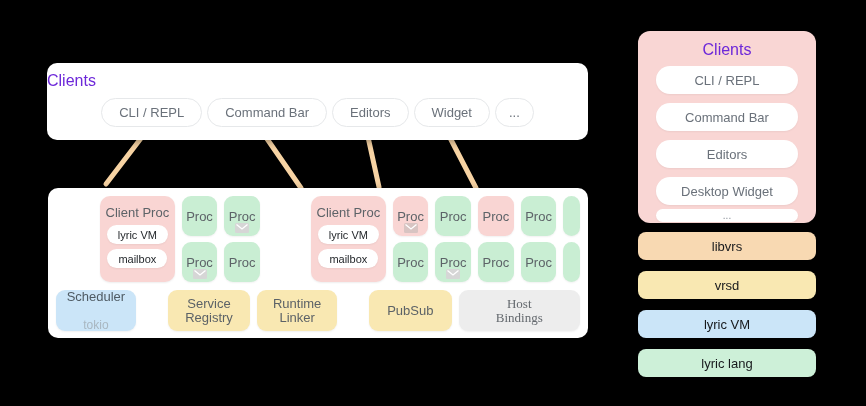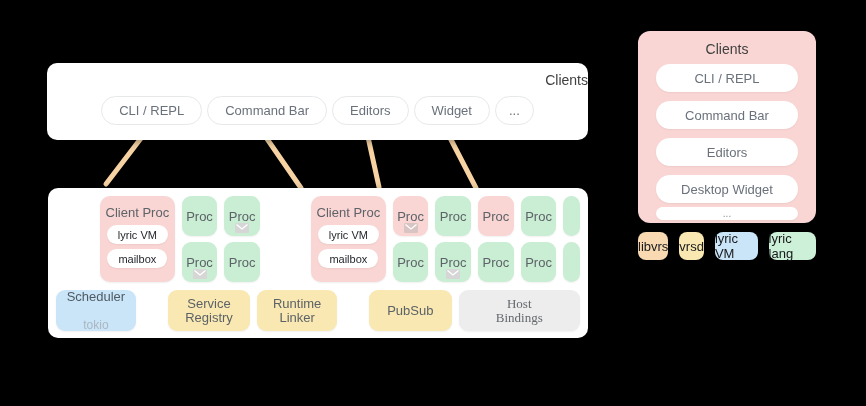--- a/index.html
+++ b/index.html
@@ -2,21 +2,21 @@
 <html><head>
 <meta charset="utf-8">
 <style>
   html,body{margin:0;padding:0;background:#000;}
   .canvas{position:relative;width:866px;height:406px;background:#000;overflow:hidden;
           font-family:"Liberation Sans",sans-serif;-webkit-font-smoothing:antialiased;}
   .box{position:absolute;background:#fff;border-radius:10px;box-shadow:0 2px 8px rgba(0,0,0,.35);}
 
   
   .top-box{left:47px;top:63px;width:541px;height:77px;}
-  .box-title{margin-top:9px;text-align:right;font-size:14px;font-weight:500;color:#404040;}
+  .box-title{margin-top:9px;text-align:left;font-size:16px;font-weight:500;color:#6d28d9;}
   .pill-row{display:flex;justify-content:center;gap:5px;margin-top:8px;}
   .pill{height:27px;display:flex;align-items:center;padding:0 17px;border:1px solid #e6e8ea;
         border-radius:15px;font-size:13px;color:#6a717a;background:#fff;white-space:nowrap;}
   .pill.dots{padding:0 13px;}
 
   
   svg.connectors{position:absolute;left:0;top:0;pointer-events:none;}
 
   
   .main-box{left:48px;top:188px;width:540px;height:150px;padding:0;}
@@ -45,21 +45,21 @@
 
   
   .right-clients{left:638px;top:31px;width:178px;height:192px;background:#f9d6d4;border-radius:12px;
         display:flex;flex-direction:column;align-items:center;}
   .right-clients .box-title{margin-top:10px;}
   .rpill{width:142px;height:28px;margin-top:9px;background:#fff;border-radius:14px;display:flex;
         align-items:center;justify-content:center;font-size:13px;color:#6a717a;
         box-shadow:0 1px 2px rgba(0,0,0,.05);}
   .rpill.first{margin-top:7px;}
   .rpill.dots{height:13px;margin-top:4px;font-size:10px;border-radius:7px;color:#8b9199;}
-  .stack{position:absolute;left:638px;top:232px;width:178px;display:flex;gap:11px;}
+  .stack{position:absolute;left:638px;top:232px;width:178px;display:flex;flex-direction:column;gap:11px;}
   .stack-box{height:28px;border-radius:8px;display:flex;align-items:center;justify-content:center;
         font-size:13px;font-weight:500;color:#17191c;box-shadow:0 1px 2px rgba(0,0,0,.2);}
 </style>
 </head>
 <body>
 
 <div class="canvas">
 
   <svg class="connectors" width="866" height="406" viewBox="0 0 866 406">
     <line x1="145" y1="133" x2="106" y2="184" stroke="#f7d3a3" stroke-width="5" stroke-linecap="round"></line>

